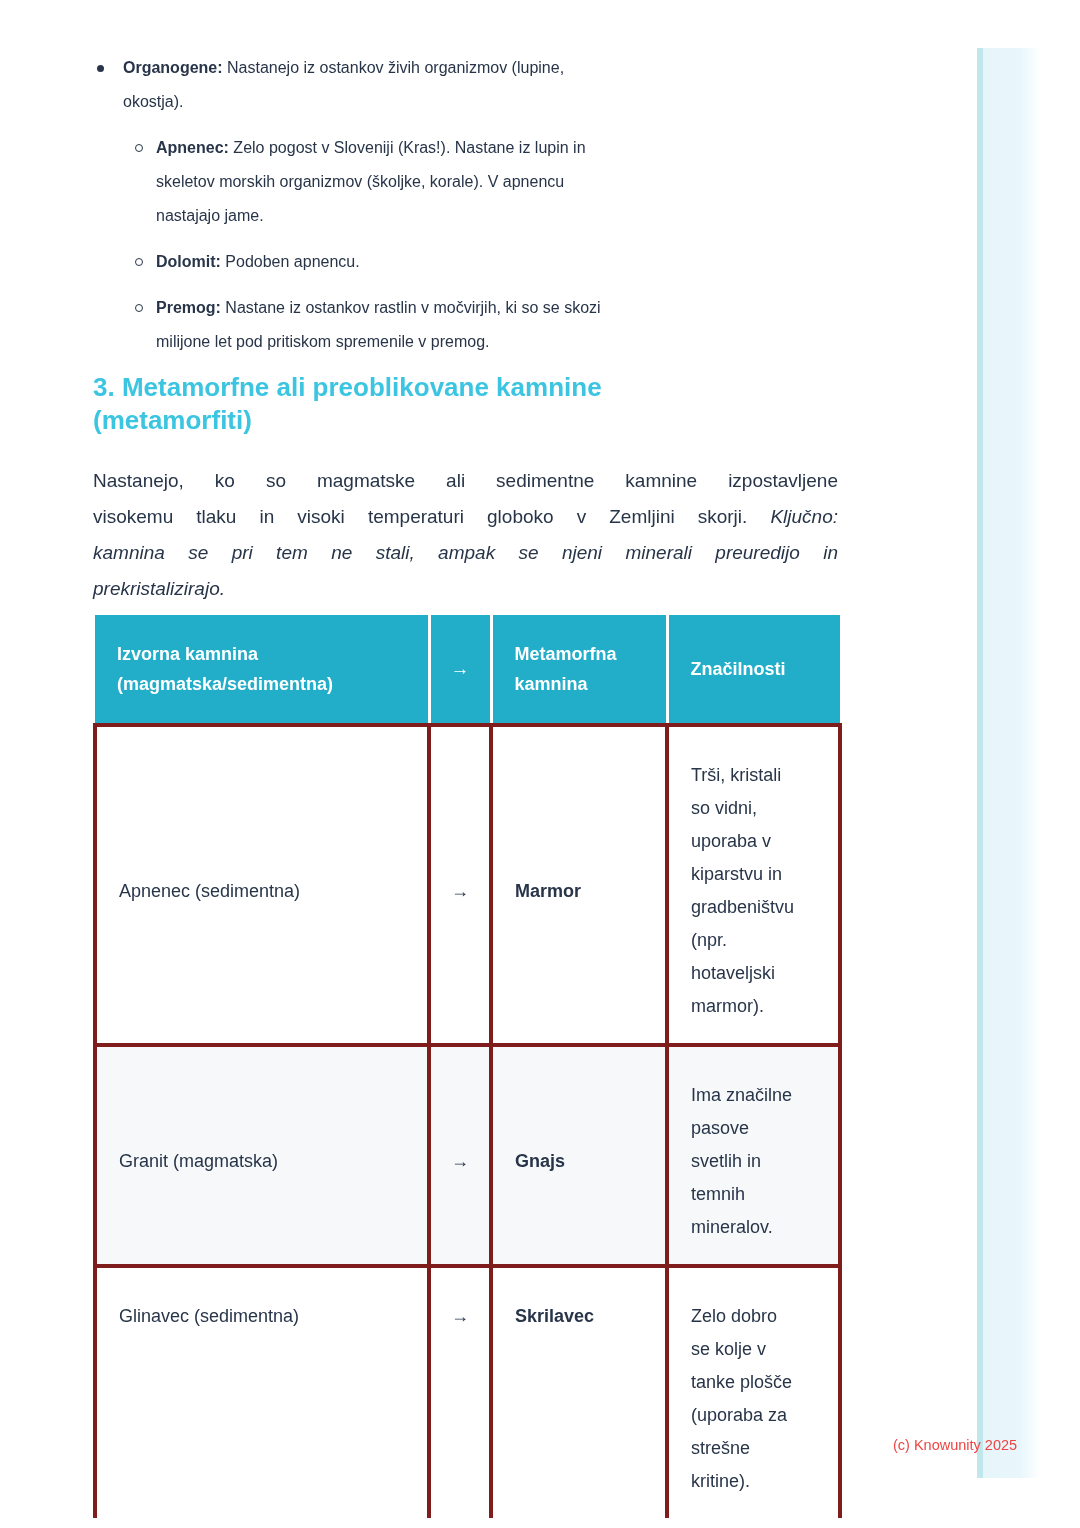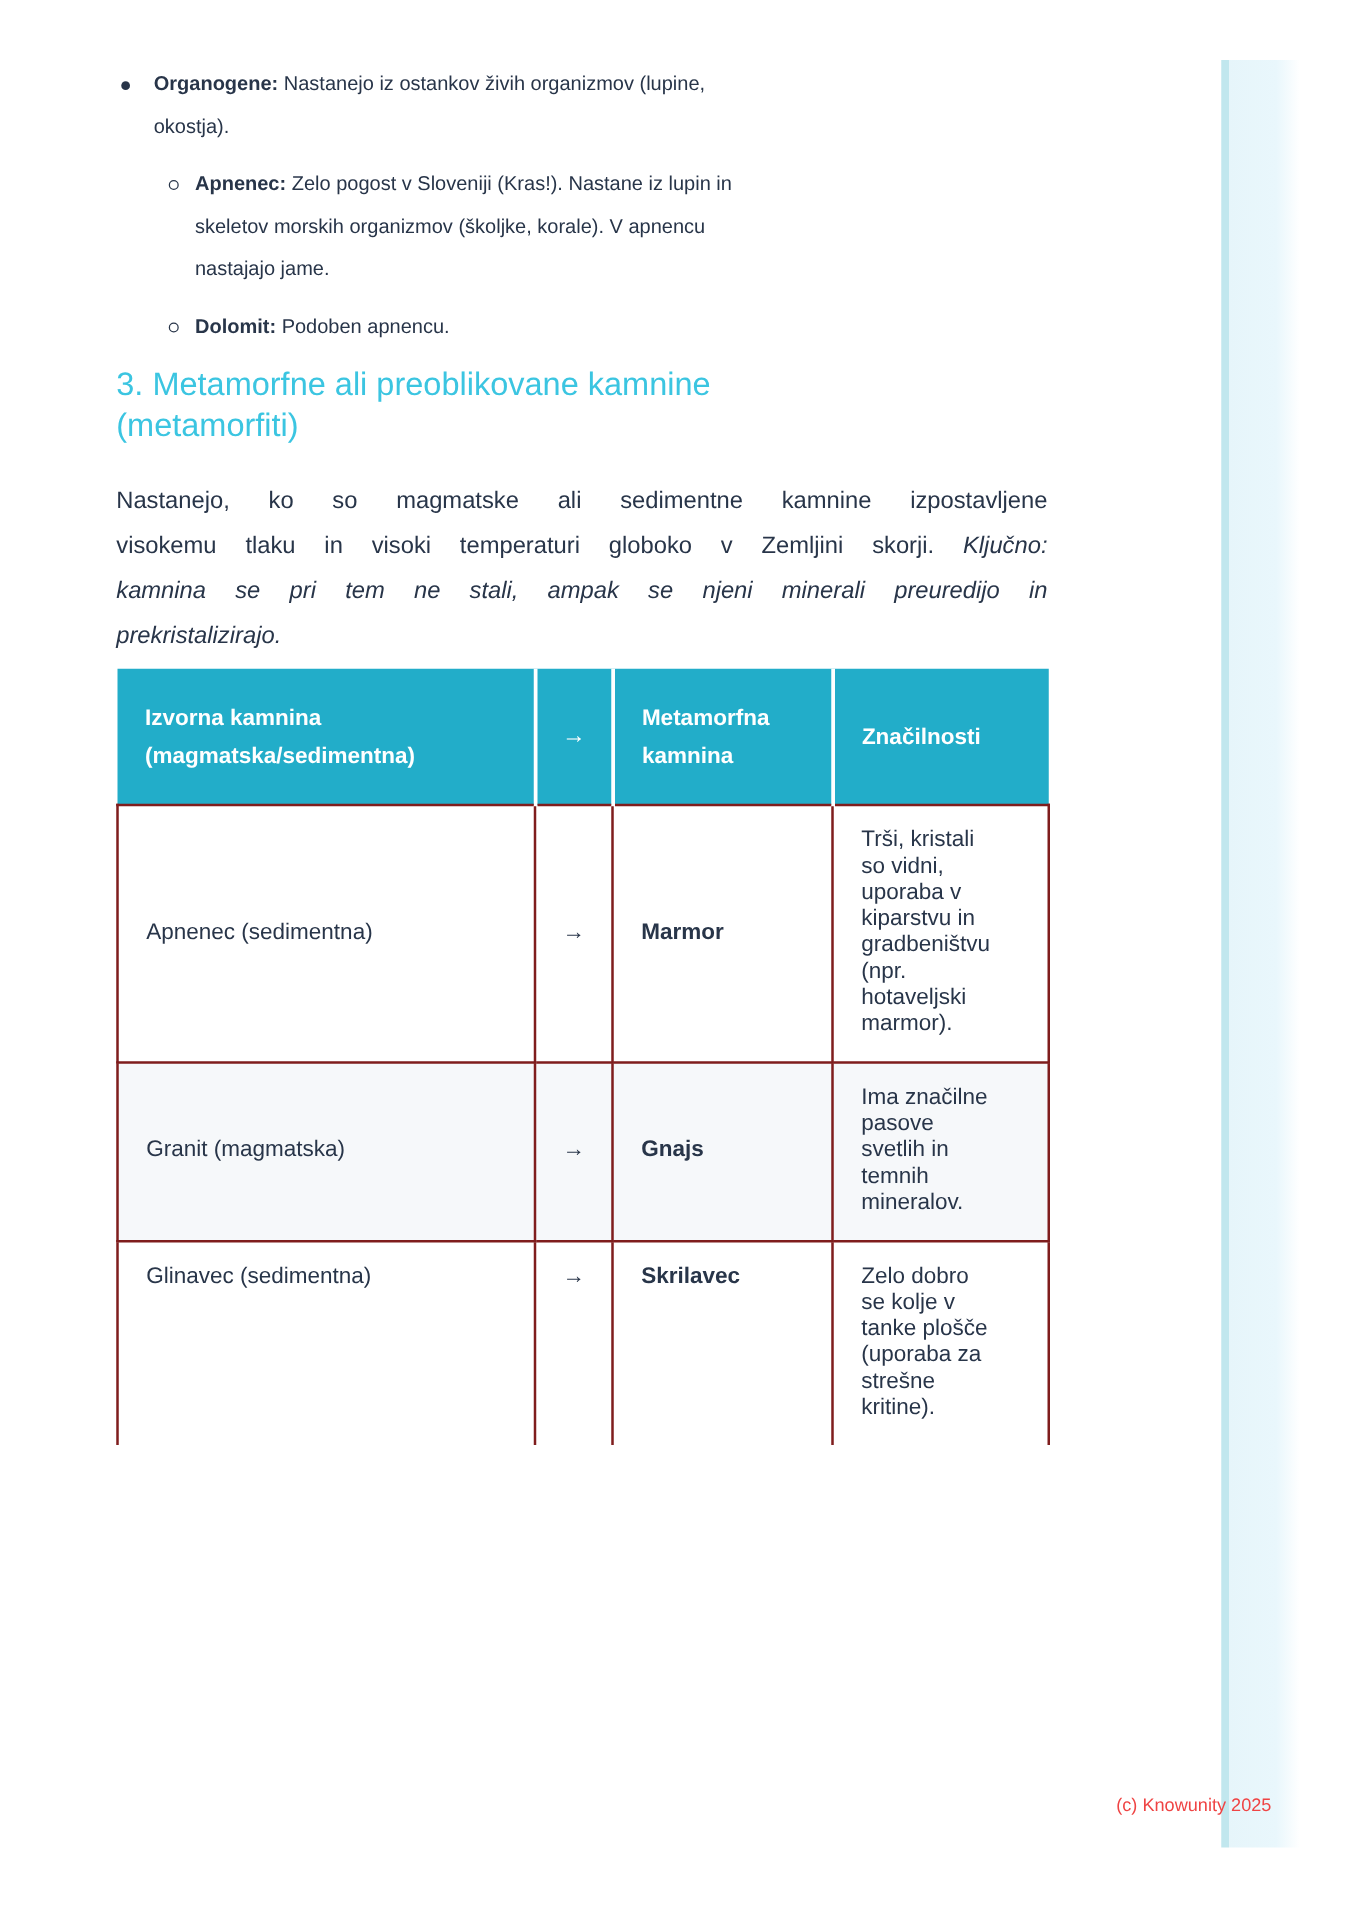--- a/index.html
+++ b/index.html
@@ -21,21 +21,21 @@
   .l1-item { display: flex; margin: 0 0 8px 0; }
   .sub-item { display: flex; margin: 12px 0 12px 38px; }
   .dot { flex: none; width: 7px; height: 7px; border-radius: 50%; background: #283549; margin: 14px 19px 0 4px; }
   .ring { flex: none; width: 6px; height: 6px; border-radius: 50%; border: 1.5px solid #283549; margin: 13px 13px 0 4px; }
   .li-text { flex: 1; font-size: 16px; line-height: 34px; }
   .li-text .b { font-weight: 700; }
   .li-text .t { white-space: pre-line; }
 
   
   h2.section-heading {
-    margin: 10px 0 0 0; font-size: 26px; line-height: 33px; font-weight: 400;
+    margin: 10px 0 0 0; font-size: 26px; line-height: 33px; font-weight: 700;
     color: #3bc5e1; white-space: pre-line;
   }
 
   
   p.intro {
     margin: 26px 0 0 0; font-size: 19px; line-height: 36px;
     white-space: pre-line; text-align: justify; text-align-last: justify;
   }
   p.intro .seg-bold { font-weight: 400; }
   p.intro .seg-italic { font-style: italic; }
@@ -43,23 +43,23 @@
   
   table.rocks { margin-top: 8px; width: 745px; border-collapse: collapse; table-layout: fixed; }
   table.rocks th {
     background: #22adc9; color: #ffffff; text-align: left; vertical-align: middle;
     font-size: 18px; font-weight: 700; line-height: 30px;
     padding: 24px 14px 24px 22px; border-right: 3px solid #ffffff; white-space: pre-line;
   }
   table.rocks th:last-child { border-right: none; }
   table.rocks th.arr { text-align: center; padding-left: 0; padding-right: 0; font-weight: 400; font-size: 19px; }
   table.rocks td {
-    border: 2px solid #7f1d1d; background: #ffffff;
-    font-size: 18px; line-height: 21px; color: #283549;
-    padding: 16px 14px 20px 22px; vertical-align: middle; white-space: pre-line;
+    border: 4px solid #7f1d1d; background: #ffffff;
+    font-size: 18px; line-height: 33px; color: #283549;
+    padding: 32px 14px 20px 22px; vertical-align: middle; white-space: pre-line;
   }
   table.rocks td.arr { text-align: center; padding-left: 0; padding-right: 0; }
   table.rocks td.res { font-weight: 700; }
   table.rocks tr.alt td { background: #f6f8fa; }
   table.rocks tr.last td { vertical-align: top; border-bottom: none; }
 
   .footer {
     position: absolute; left: 893px; top: 1437px; z-index: 3;
     font-size: 14.5px; color: #ef4444;
   }
@@ -82,20 +82,25 @@
     <div class="li-text"><span class="b">Apnenec:</span> <span class="t">Zelo pogost v Sloveniji (Kras!). Nastane iz lupin in
 skeletov morskih organizmov (školjke, korale). V apnencu
 nastajajo jame.</span></div>
   </div>
 
   <div class="sub-item">
     <span class="ring"></span>
     <div class="li-text"><span class="b">Dolomit:</span> <span class="t">Podoben apnencu.</span></div>
   </div>
 
+  <div class="sub-item">
+    <span class="ring"></span>
+    <div class="li-text"><span class="b">Premog:</span> <span class="t">Nastane iz ostankov rastlin v močvirjih, ki so se skozi
+milijone let pod pritiskom spremenile v premog.</span></div>
+  </div>
 
   <h2 class="section-heading">3. Metamorfne ali preoblikovane kamnine
 (metamorfiti)</h2>
 
   <p class="intro"><span>Nastanejo, ko so magmatske ali sedimentne kamnine izpostavljene
 </span><span class="seg-bold">visokemu tlaku in visoki temperaturi</span><span> globoko v Zemljini skorji. </span><span class="seg-italic">Ključno:
 kamnina se pri tem ne stali, ampak se njeni minerali preuredijo in
 prekristalizirajo.</span></p>
 
   <table class="rocks">

